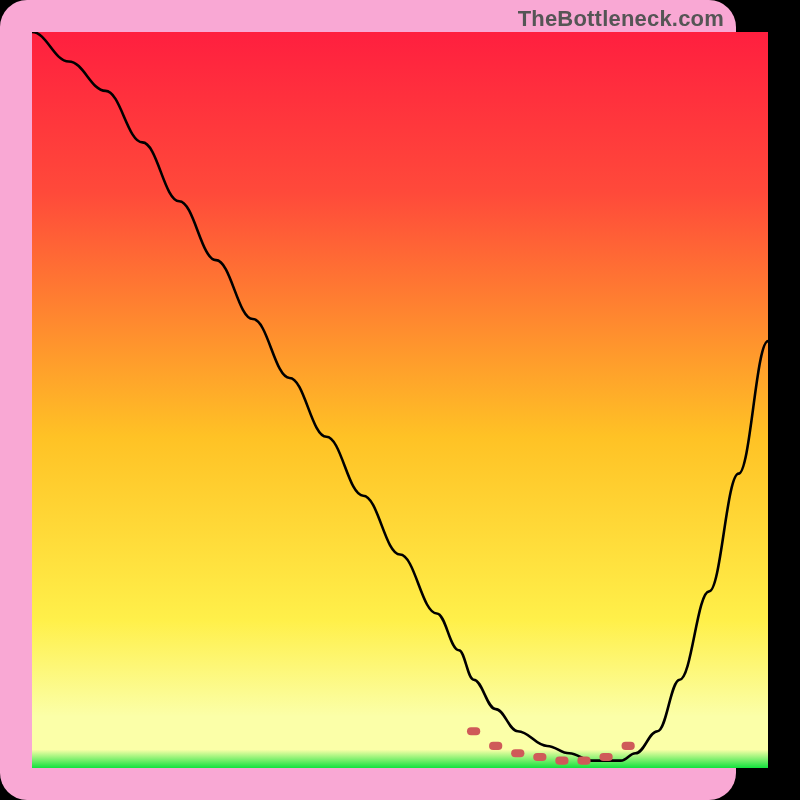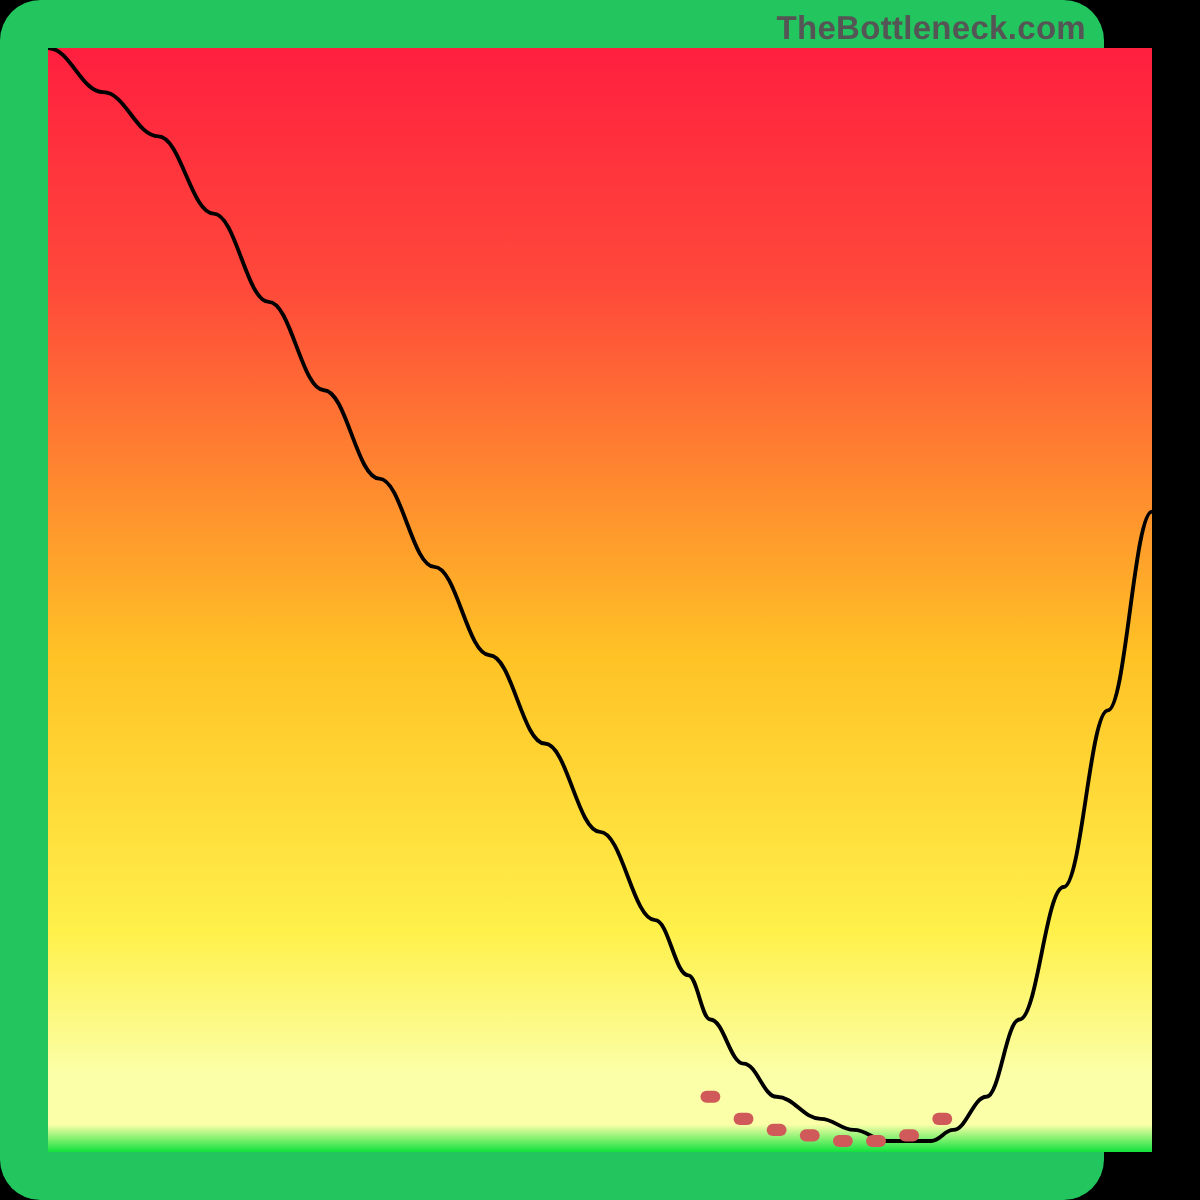--- a/index.html
+++ b/index.html
@@ -7,21 +7,21 @@
     padding: 0;
     width: 800px;
     height: 800px;
     background: #000;
     overflow: hidden;
   }
   .frame {
     position: relative;
     width: 736px;
     height: 800px;
-    background: #22c55e;
+    background: #f9a8d4;
     border-radius: 27px;
   }
   .watermark {
     position: absolute;
     top: 6px;
     right: 12px;
     color: #555;
     font-family: Arial, Helvetica, sans-serif;
     font-size: 22px;
     font-weight: 600;

